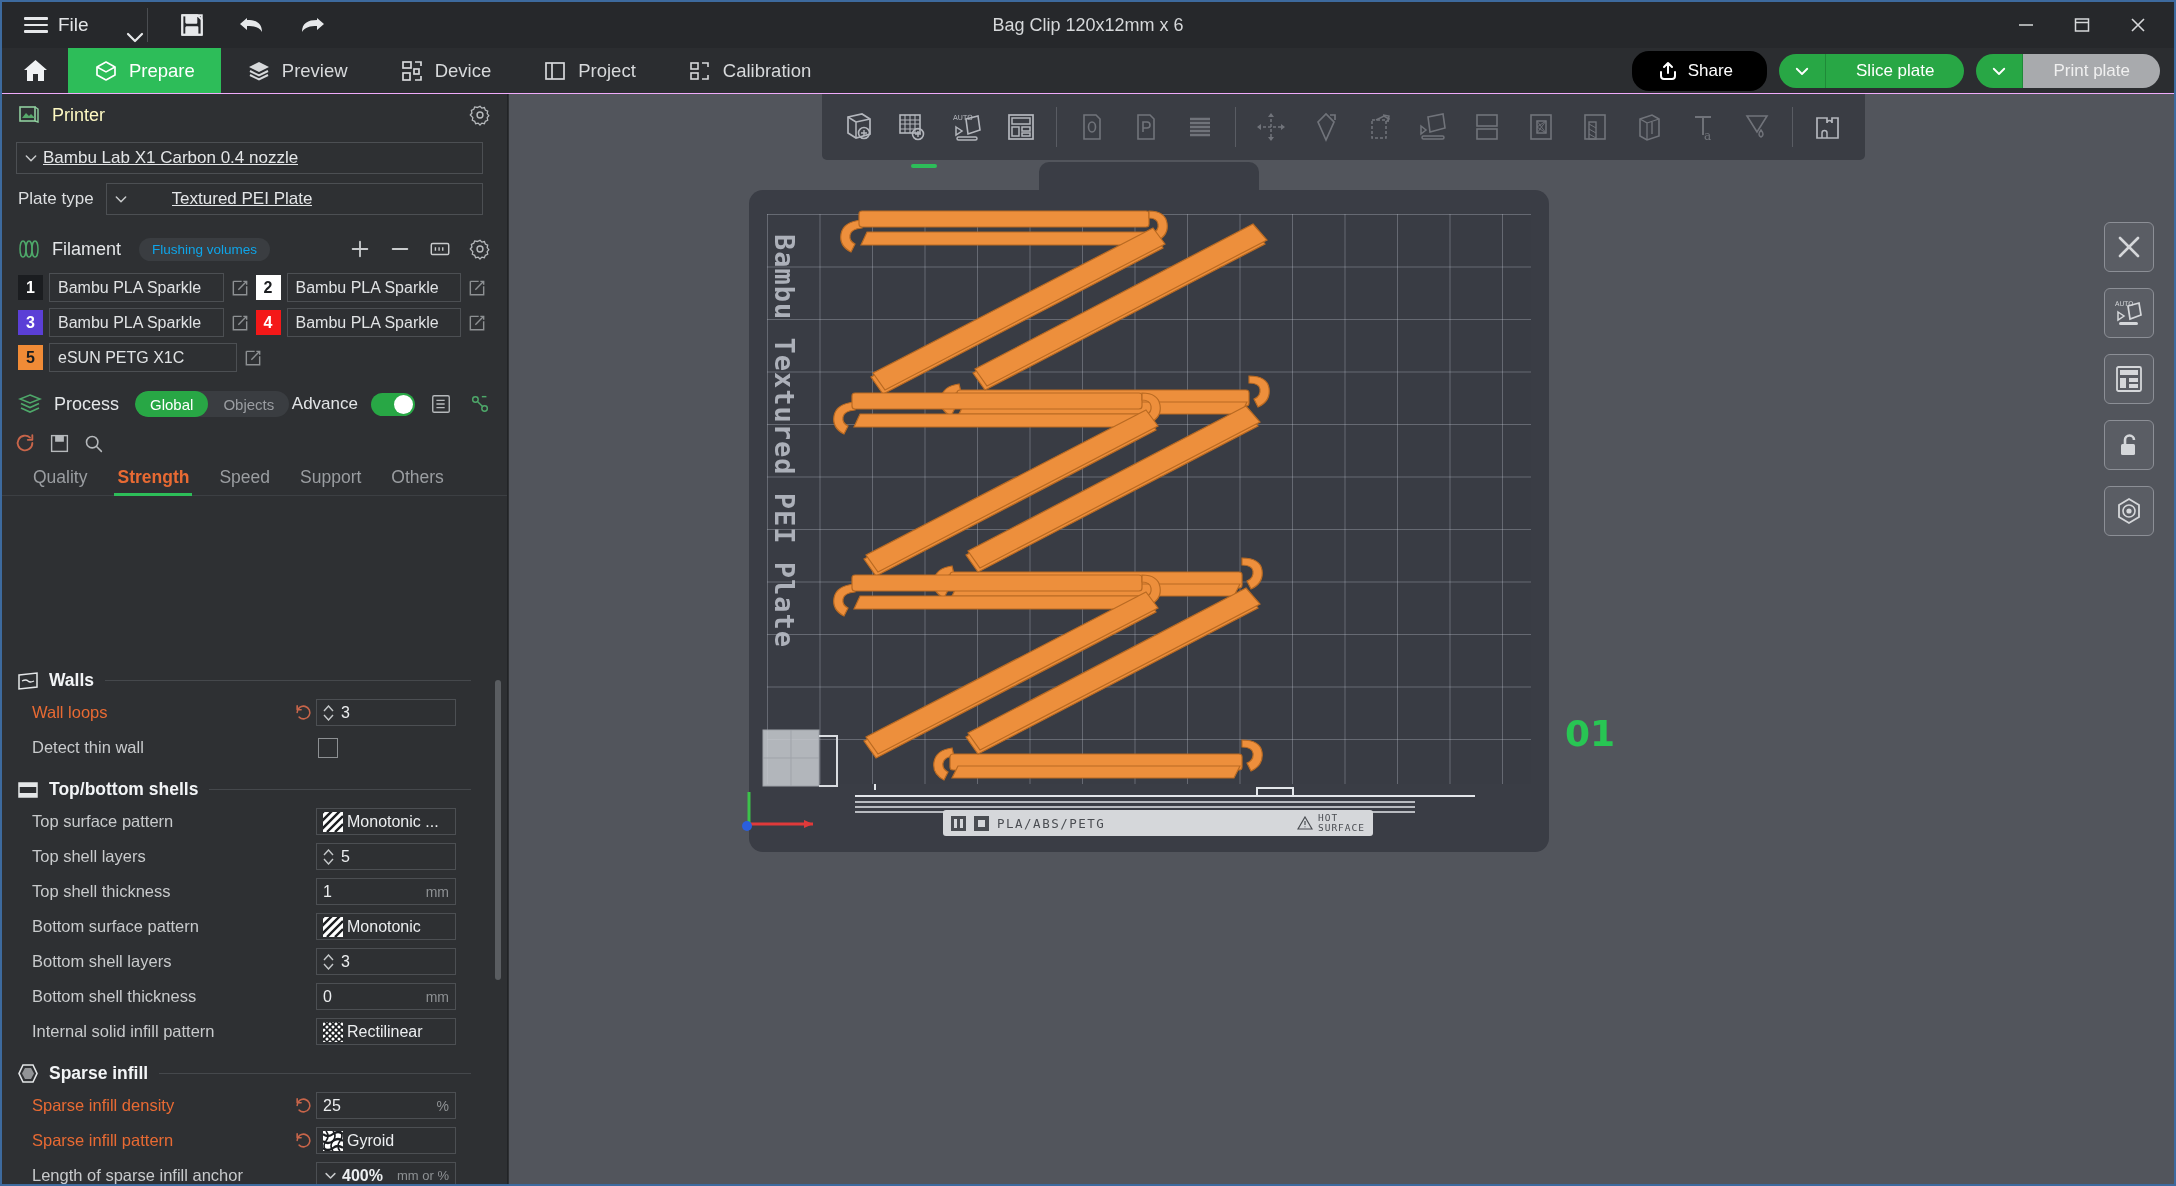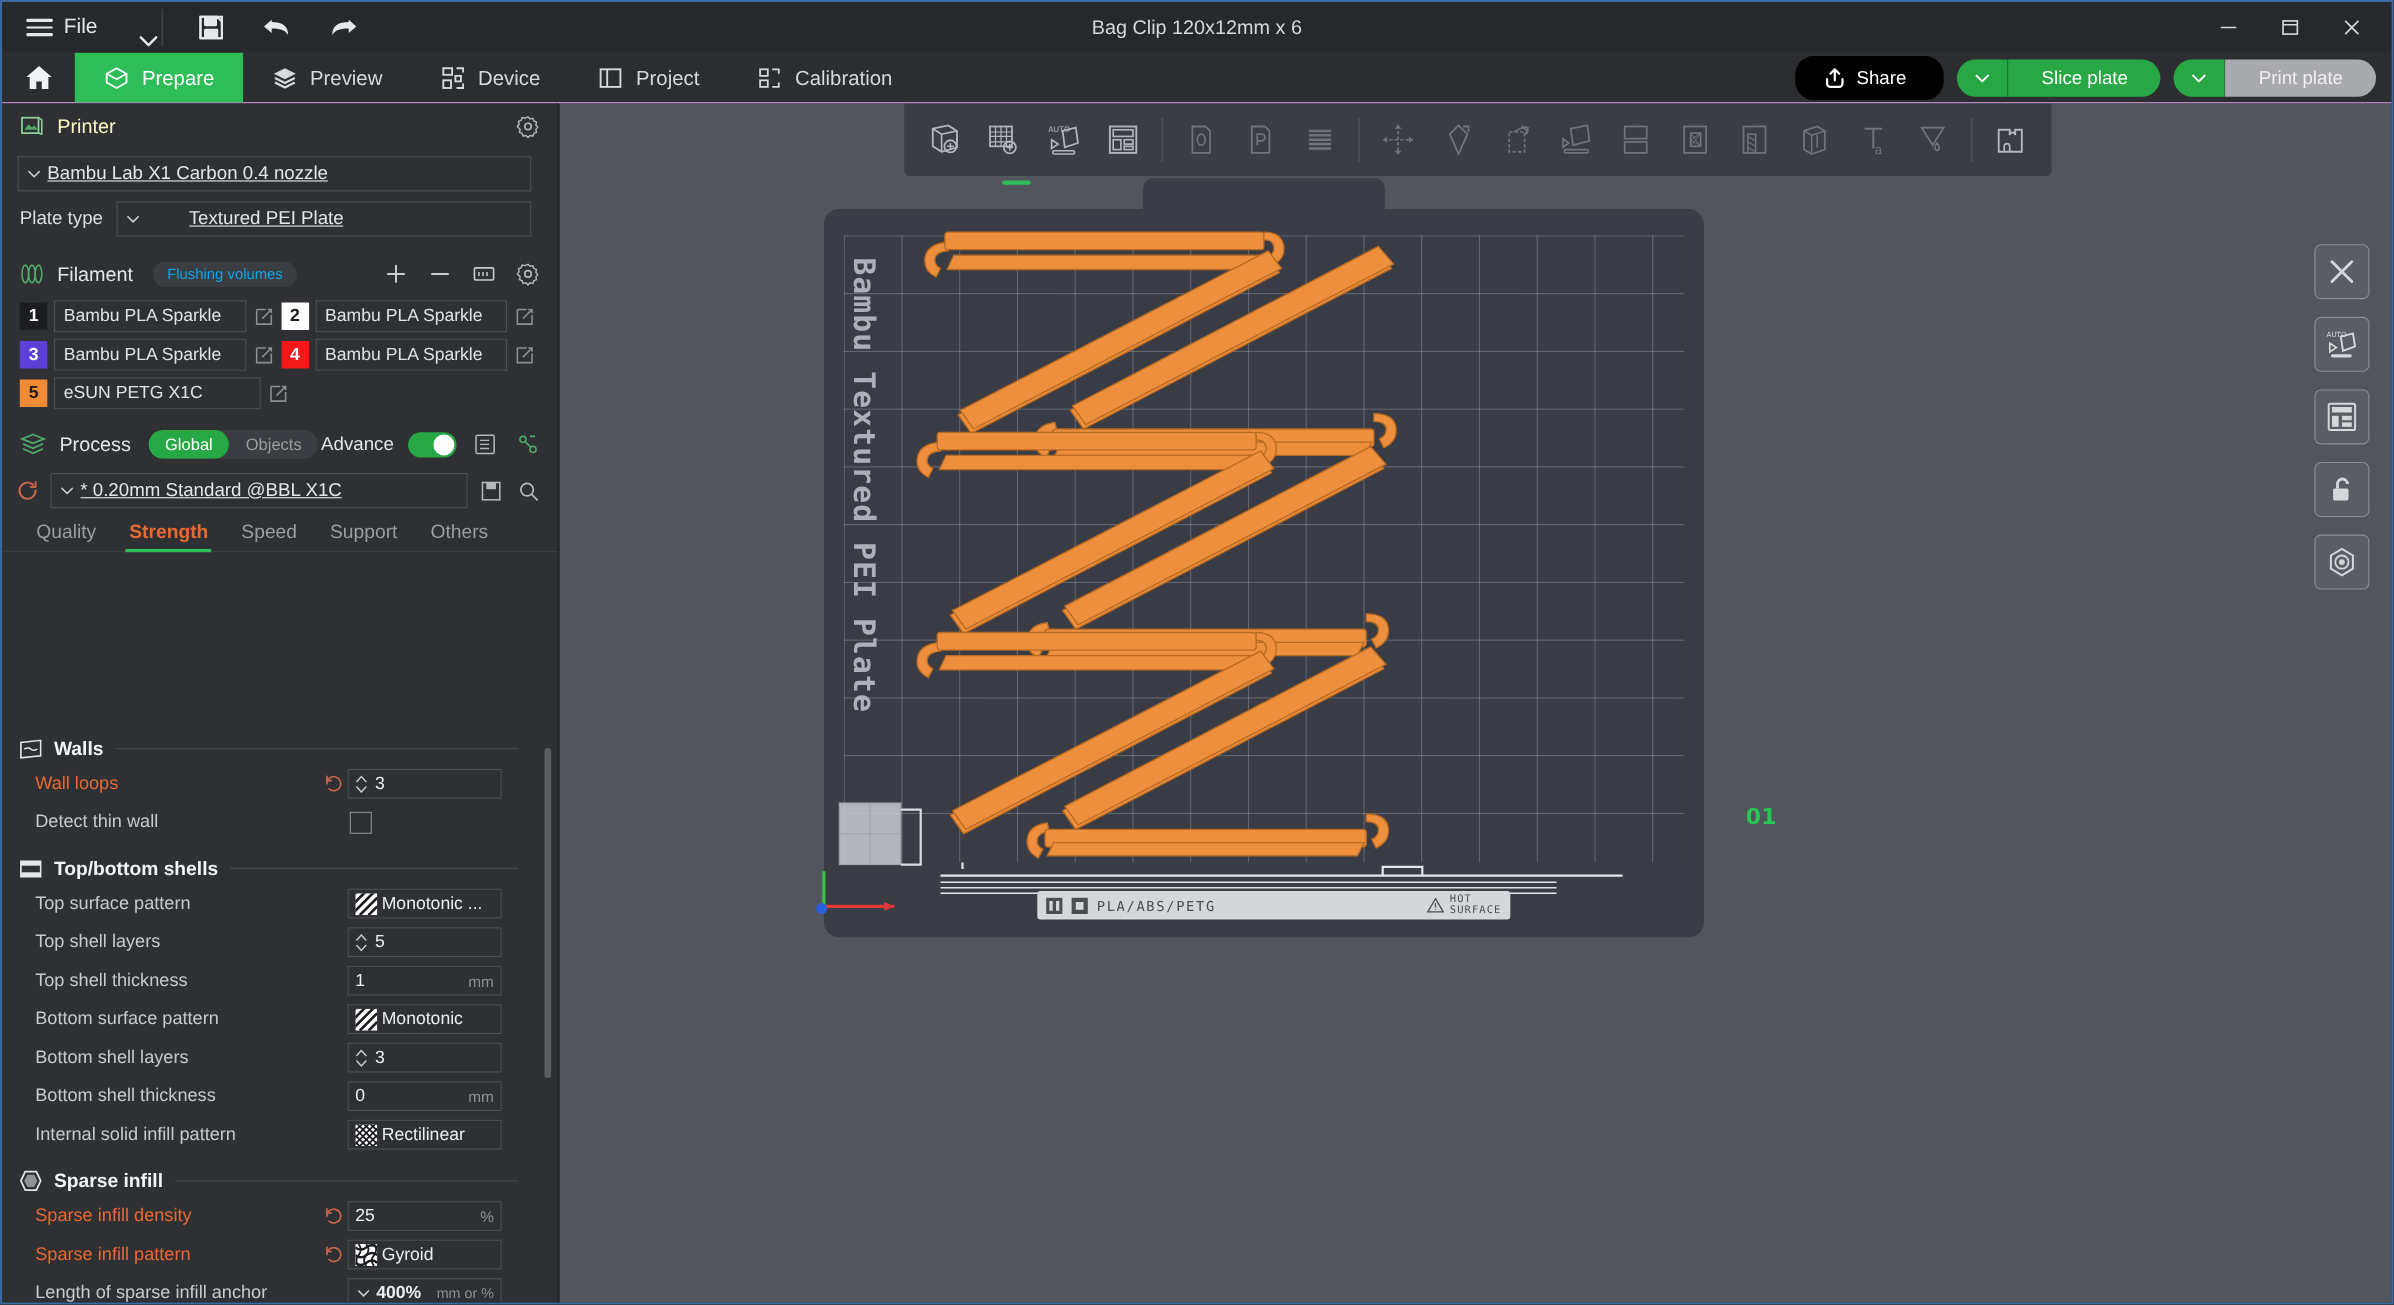--- a/index.html
+++ b/index.html
@@ -293,21 +293,21 @@
     color: #4a4d52; font-size: 12.5px; letter-spacing: 1.5px;
     font-family: "DejaVu Sans Mono", monospace;
   }
   .plate-label .hot {
     margin-left: auto; display: flex; align-items: center; gap: 5px;
     color: #4a4d52; font-size: 9.5px; line-height: 1.05; letter-spacing: 1px;
     font-family: "DejaVu Sans Mono", monospace;
   }
   .plate-num {
     position: absolute; right: -66px; bottom: 98px;
-    color: #28c653; font-size: 20px; font-weight: bold;
+    color: #28c653; font-size: 36px; font-weight: bold;
     font-family: "DejaVu Sans", sans-serif;
   }
   .axis { position: absolute; left: -8px; bottom: 18px; }
 
   .clip { position: absolute; }
   svg { display: block; }
   .ellipsis { overflow: hidden; text-overflow: ellipsis; white-space: nowrap; }
 </style>
 </head>
 <body>
@@ -629,26 +629,20 @@
       </span>
     </div>
 
     <div class="proc-combo-row">
       <span class="ic-btn">
         <svg width="22" height="22" viewBox="0 0 24 24">
             <path d="M20 12 a8 8 0 1 1 -2.5 -5.8" fill="none" stroke="#c8654a" stroke-width="2" stroke-linecap="round"></path>
             <path d="M20 3.5 v5 h-5" fill="none" stroke="#c8654a" stroke-width="2" stroke-linecap="round" stroke-linejoin="round"></path>
           </svg>
       </span>
-      <div class="combo">
-        <svg width="16" height="16" viewBox="0 0 24 24">
-            <path d="M5 9 L12 16 L19 9" fill="none" stroke="#c9cbcd" stroke-width="2.2" stroke-linecap="round" stroke-linejoin="round"></path>
-          </svg>
-        <span class="txt">* 0.20mm Standard @BBL X1C</span>
-      </div>
       <span class="ic-btn">
         <svg width="21" height="21" viewBox="0 0 24 24">
             <rect x="3" y="3" width="18" height="18" fill="none" stroke="#b6b9bc" stroke-width="1.6"></rect>
             <rect x="7" y="3" width="10" height="7" fill="#b6b9bc"></rect>
           </svg>
       </span>
       <span class="ic-btn">
         <svg width="21" height="21" viewBox="0 0 24 24">
             <circle cx="10.5" cy="10.5" r="6.5" fill="none" stroke="#b6b9bc" stroke-width="1.8"></circle>
             <path d="M15.5 15.5 L21 21" stroke="#b6b9bc" stroke-width="1.8" stroke-linecap="round"></path>

